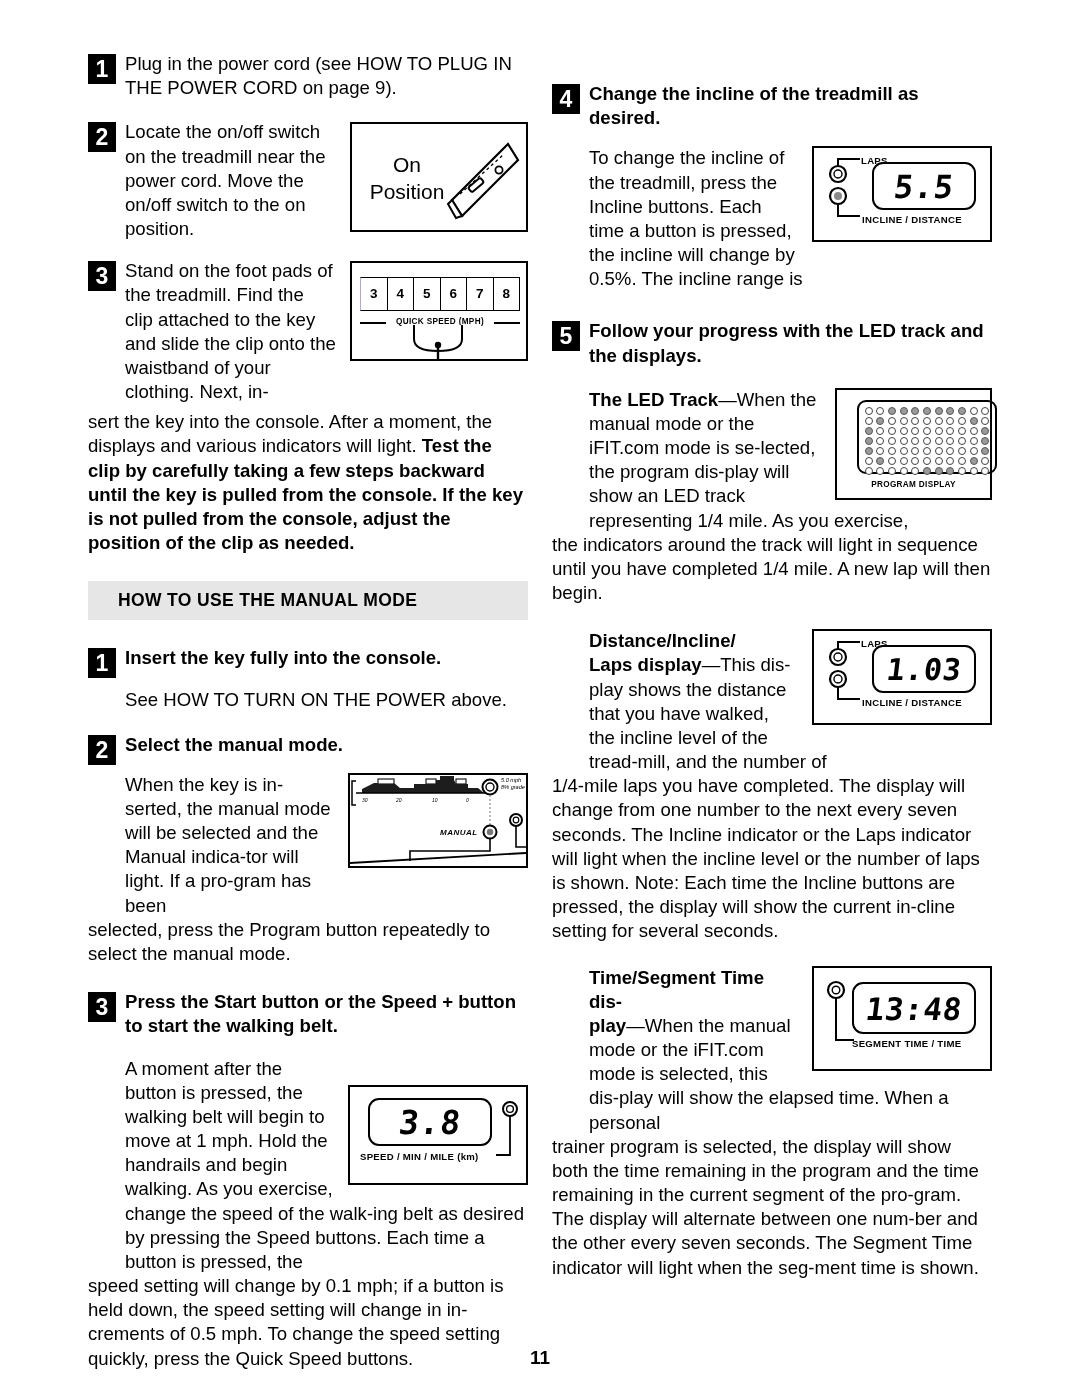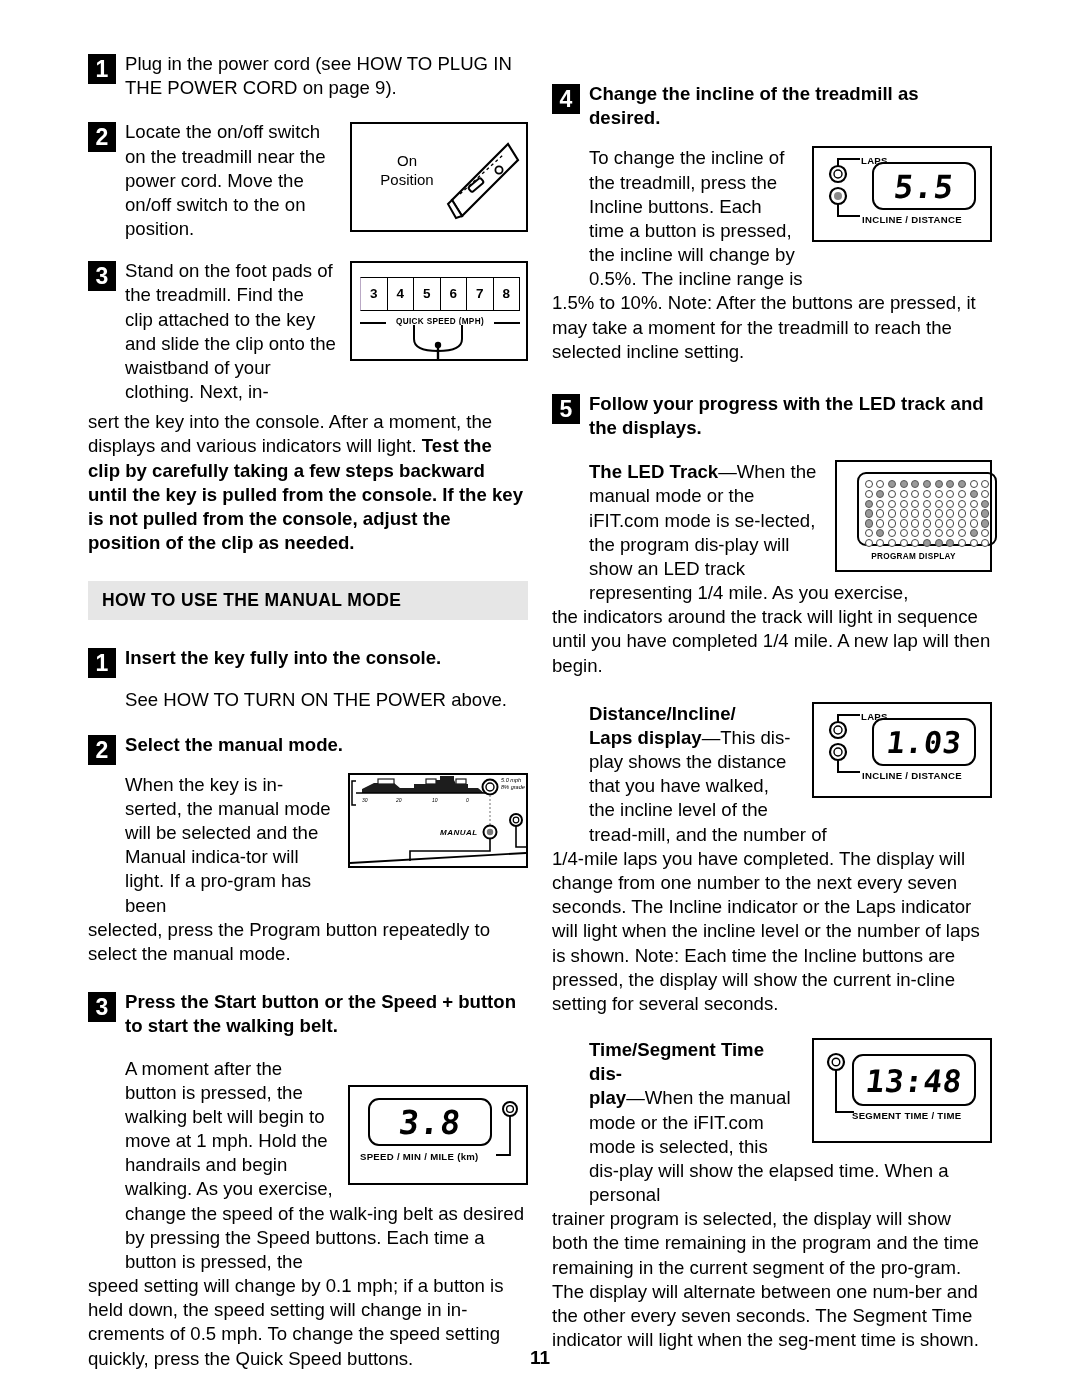--- a/index.html
+++ b/index.html
@@ -32,21 +32,21 @@
     font-weight: bold;
     letter-spacing: 0.02em;
     margin: 0 0 26px 0;
     line-height: 1.2;
   }
   .banner {
     background: #e6e6e6;
     font-size: 17.5px;
     font-weight: bold;
     letter-spacing: 0.02em;
-    padding: 9px 10px 9px 14px;
+    padding: 9px 10px 9px 30px;
     margin: 26px 0 26px 0;
   }
 
   
   .step {
     position: relative;
     margin-bottom: 6px;
   }
   .step-num {
     position: absolute;
@@ -81,21 +81,21 @@
   .fig-r {
     float: right;
     margin: 0 0 6px 14px;
   }
 
   
   .fig-switch { width: 178px; height: 110px; }
   .switch-label {
     position: absolute;
     left: 14px; top: 28px;
-    font-size: 15px;
+    font-size: 21px;
     line-height: 1.25;
     text-align: center;
     width: 82px;
   }
 
   
   .fig-keys { width: 178px; height: 100px; }
   .keys-row {
     position: absolute;
     left: 8px; top: 14px;
@@ -388,21 +388,20 @@
           <circle cx="16" cy="20" r="8" fill="#fff" stroke="#000" stroke-width="2.2"></circle>
           <circle cx="16" cy="20" r="4" fill="#fff" stroke="#000" stroke-width="1.4"></circle>
           <path d="M16,12 L16,5 L38,5" stroke="#000" stroke-width="2" fill="none"></path>
           <circle cx="16" cy="42" r="8" fill="#fff" stroke="#000" stroke-width="2.2"></circle>
           <circle cx="16" cy="42" r="4" fill="#8a8a8a"></circle>
           <path d="M16,50 L16,62 L38,62" stroke="#000" stroke-width="2" fill="none"></path>
         </svg>
       </div>
       <p style="margin-left:37px;">To change the incline of the treadmill, press the Incline buttons. Each time a button is pressed, the incline will change by 0.5%. The incline range is</p>
     </div>
-    <p class="runon">1.5% to 10%. Note: After the buttons are pressed, it may take a moment for the treadmill to reach the selected incline setting.</p>
 
     <div class="step" style="margin-top:28px;">
       <div class="step-num">5</div>
       <div class="step-body">
         <p class="b">Follow your progress with the LED track and the displays.</p>
       </div>
     </div>
 
     <div class="clearfix" style="margin-top:20px;">
       <div class="fig fig-r fig-prog">

